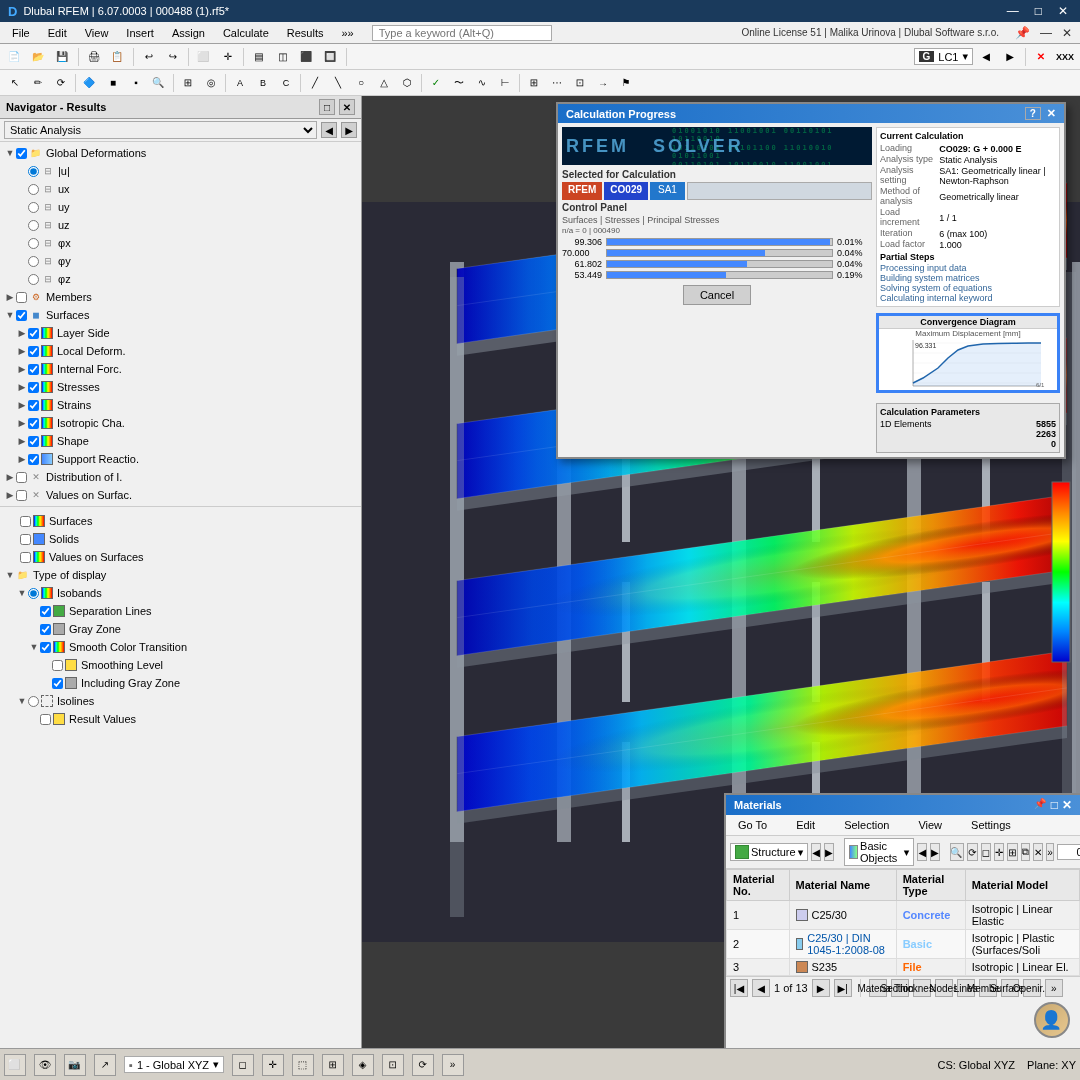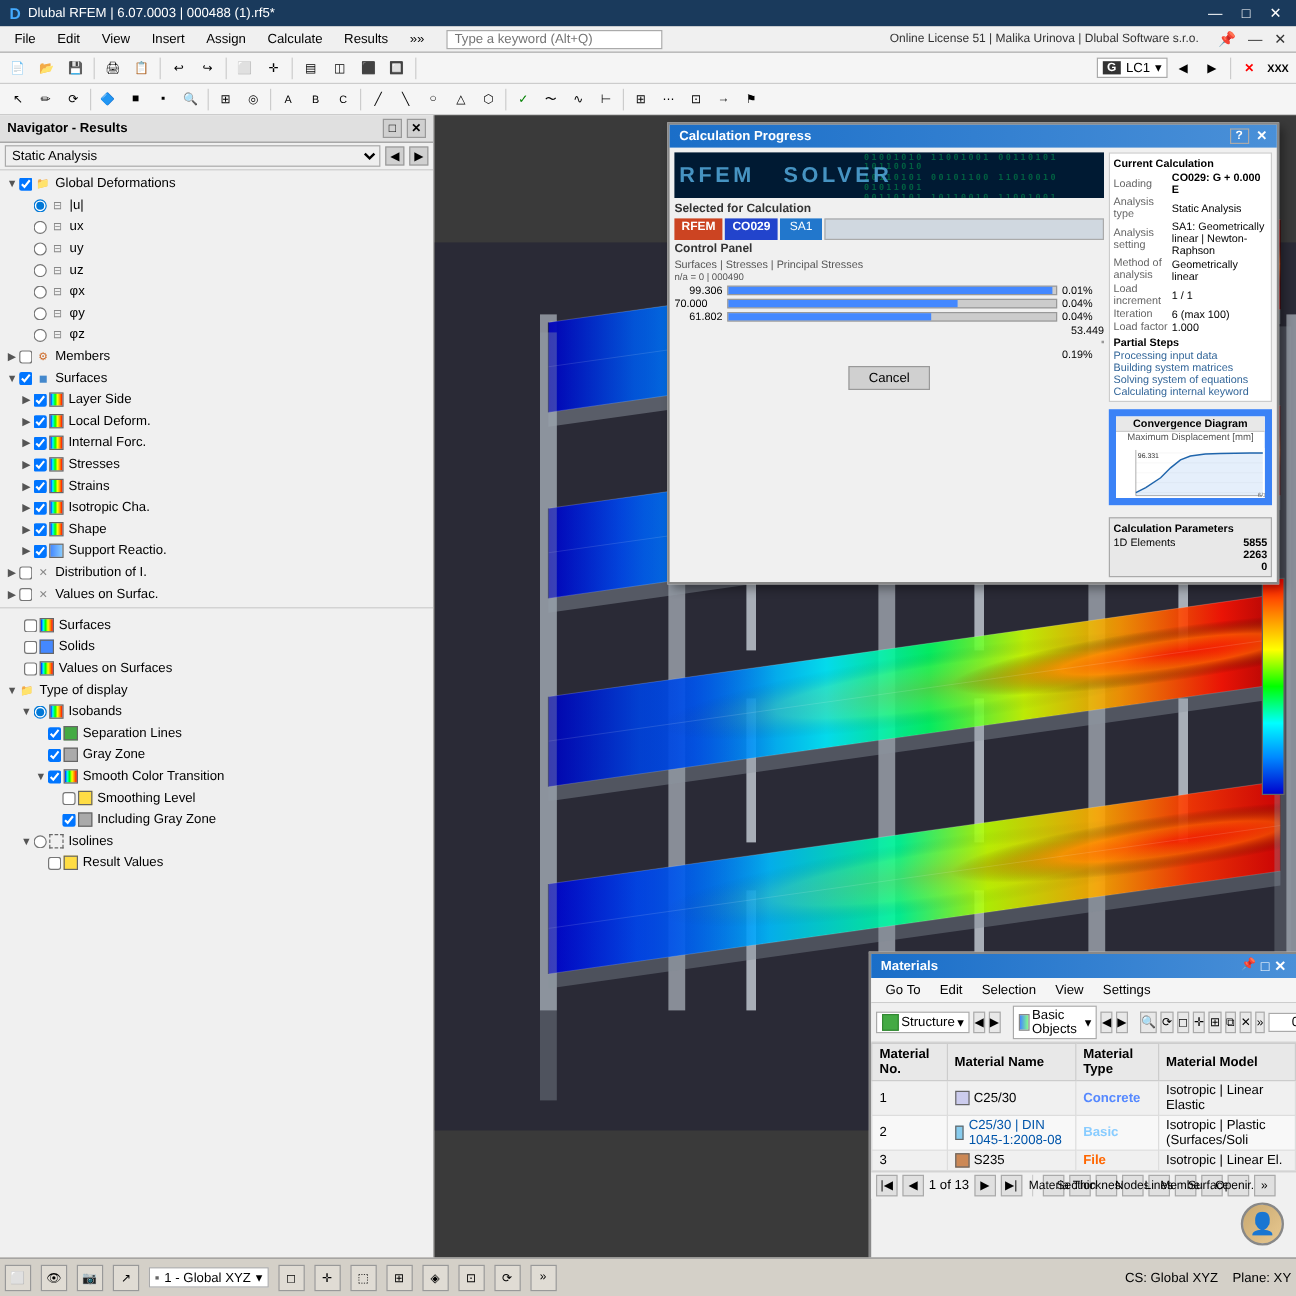--- a/index.html
+++ b/index.html
@@ -171,21 +171,21 @@
       display: flex;
       align-items: center;
       justify-content: space-between;
     }
     .dialog-content {
       display: flex;
       padding: 4px;
       gap: 4px;
     }
     .dialog-left { flex: 1; }
-    .dialog-right { width: 136px; }
+    .dialog-right { width: 184px; }
     .rfem-solver-bg {
       background: #001a33;
       padding: 4px;
       height: 38px;
       display: flex;
       align-items: center;
       font-size: 20px;
       font-weight: bold;
       color: rgba(100,200,255,0.6);
       letter-spacing: 2px;
@@ -213,21 +213,21 @@
     }
     .cancel-btn {
       background: #d0d0d0;
       border: 1px solid #999;
       padding: 3px 16px;
       cursor: pointer;
       font-size: 11px;
     }
     .convergence-box {
       background: white;
-      border: 6px solid #3b82f6;
+      border: 3px solid #3b82f6;
       height: 80px;
       margin: 2px 0;
       position: relative;
       overflow: hidden;
     }
     .convergence-title {
       font-size: 9px;
       font-weight: bold;
       text-align: center;
       padding: 1px;
@@ -263,21 +263,21 @@
       font-size: 11px;
       font-weight: bold;
       display: flex;
       align-items: center;
       justify-content: space-between;
     }
     .panel-menu {
       display: flex;
       align-items: center;
       padding: 2px 4px;
-      gap: 0;
+      gap: 13px;
       border-bottom: 1px solid #ccc;
       background: #f5f5f5;
     }
     .panel-menu-item {
       padding: 2px 8px;
       font-size: 11px;
       cursor: pointer;
     }
     .panel-toolbar {
       display: flex;
@@ -1013,21 +1013,21 @@
               </div>
               <span style="width:35px;font-size:9px;">0.04%</span>
             </div>
             <div style="display:flex;align-items:center;gap:4px;margin:1px 0;">
               <span style="width:40px;font-size:9px;text-align:right;">61.802</span>
               <div style="flex:1;height:8px;background:#ccc;border:1px solid #999;">
                 <div style="width:62%;height:100%;background:#4488ff;"></div>
               </div>
               <span style="width:35px;font-size:9px;">0.04%</span>
             </div>
-            <div style="display:flex;align-items:flex-end;gap:4px;margin:1px 0;flex-direction:column;">
+            <div style="display:flex;align-items:center;gap:4px;margin:1px 0;">
               <span style="width:40px;font-size:9px;text-align:right;">53.449</span>
               <div style="flex:1;height:8px;background:#ccc;border:1px solid #999;">
                 <div style="width:53%;height:100%;background:#4488ff;"></div>
               </div>
               <span style="width:35px;font-size:9px;">0.19%</span>
             </div>
           </div>
           <div class="dialog-cancel">
             <button class="cancel-btn">Cancel</button>
           </div>

